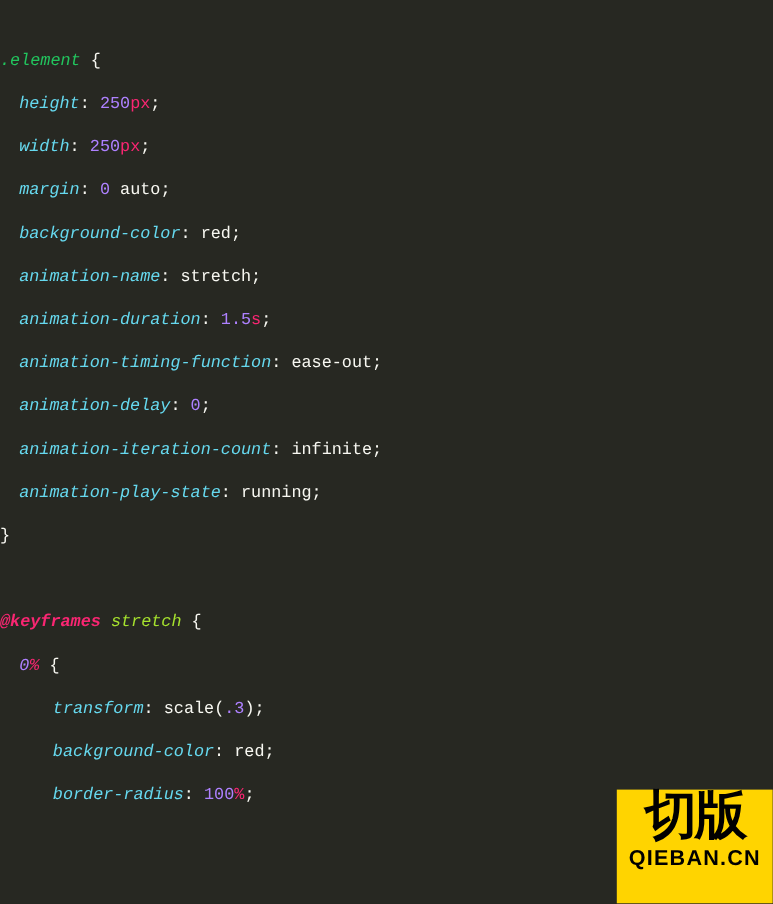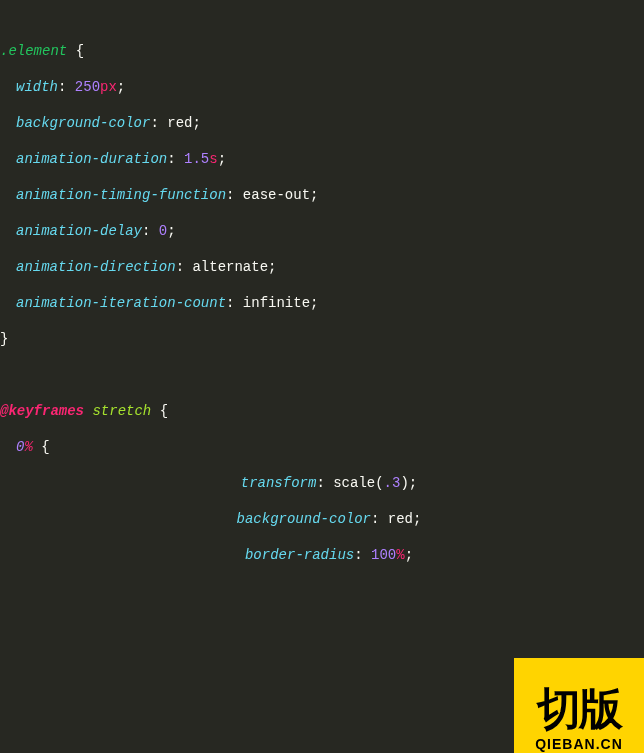--- a/index.html
+++ b/index.html
@@ -32,54 +32,57 @@
   .watermark {
     position: absolute;
     right: 0;
     bottom: 0;
     width: 130px;
     height: 95px;
     background: #ffd400;
     display: flex;
     flex-direction: column;
     align-items: center;
-    justify-content: flex-end;
+    justify-content: flex-start;
     font-style: normal;
   }
   .wm-main {
     font-family: "Microsoft YaHei", sans-serif;
     font-weight: 900;
     font-size: 44px;
     color: #000;
     letter-spacing: -2px;
     line-height: 1;
   }
   .wm-sub {
     font-family: Arial, sans-serif;
     font-weight: 700;
-    font-size: 14px;
+    font-size: 18px;
     color: #000;
     letter-spacing: 1px;
     margin-top: 4px;
   }
   .i1 { padding-left: 16px; }
-  .i2 { padding-left: 14px; text-align: center; }
+  .i2 { padding-left: 44px; }
 </style>
 </head>
 <body>
 
 <div class="code">
 <span class="line"><span class="sel">.element</span> <span class="brace">{</span></span>
+<span class="line i1"><span class="prop">height</span><span class="punct">: </span><span class="num">250</span><span class="unit">px</span><span class="punct">;</span></span>
 <span class="line i1"><span class="prop">width</span><span class="punct">: </span><span class="num">250</span><span class="unit">px</span><span class="punct">;</span></span>
+<span class="line i1"><span class="prop">margin</span><span class="punct">: </span><span class="num">0</span><span class="val"> auto</span><span class="punct">;</span></span>
 <span class="line i1"><span class="prop">background-color</span><span class="punct">: </span><span class="val">red</span><span class="punct">;</span></span>
+<span class="line i1"><span class="prop">animation-name</span><span class="punct">: </span><span class="val">stretch</span><span class="punct">;</span></span>
 <span class="line i1"><span class="prop">animation-duration</span><span class="punct">: </span><span class="num">1.5</span><span class="unit">s</span><span class="punct">;</span></span>
 <span class="line i1"><span class="prop">animation-timing-function</span><span class="punct">: </span><span class="val">ease-out</span><span class="punct">;</span></span>
 <span class="line i1"><span class="prop">animation-delay</span><span class="punct">: </span><span class="num">0</span><span class="punct">;</span></span>
-<span class="line i1"><span class="prop">animation-direction</span><span class="punct">: </span><span class="val">alternate</span><span class="punct">;</span></span>
 <span class="line i1"><span class="prop">animation-iteration-count</span><span class="punct">: </span><span class="val">infinite</span><span class="punct">;</span></span>
+<span class="line i1"><span class="prop">animation-play-state</span><span class="punct">: </span><span class="val">running</span><span class="punct">;</span></span>
 <span class="line"><span class="brace">}</span></span>
 <span class="line"></span>
 <span class="line"><span class="atrule">@keyframes</span> <span class="kfname">stretch</span> <span class="brace">{</span></span>
 <span class="line i1"><span class="pct">0</span><span class="pctsym">%</span> <span class="brace">{</span></span>
 <span class="line i2"><span class="prop">transform</span><span class="punct">: </span><span class="val">scale</span><span class="paren">(</span><span class="num">.3</span><span class="paren">)</span><span class="punct">;</span></span>
 <span class="line i2"><span class="prop">background-color</span><span class="punct">: </span><span class="val">red</span><span class="punct">;</span></span>
 <span class="line i2"><span class="prop">border-radius</span><span class="punct">: </span><span class="num">100</span><span class="unit">%</span><span class="punct">;</span></span>
 
 
 

